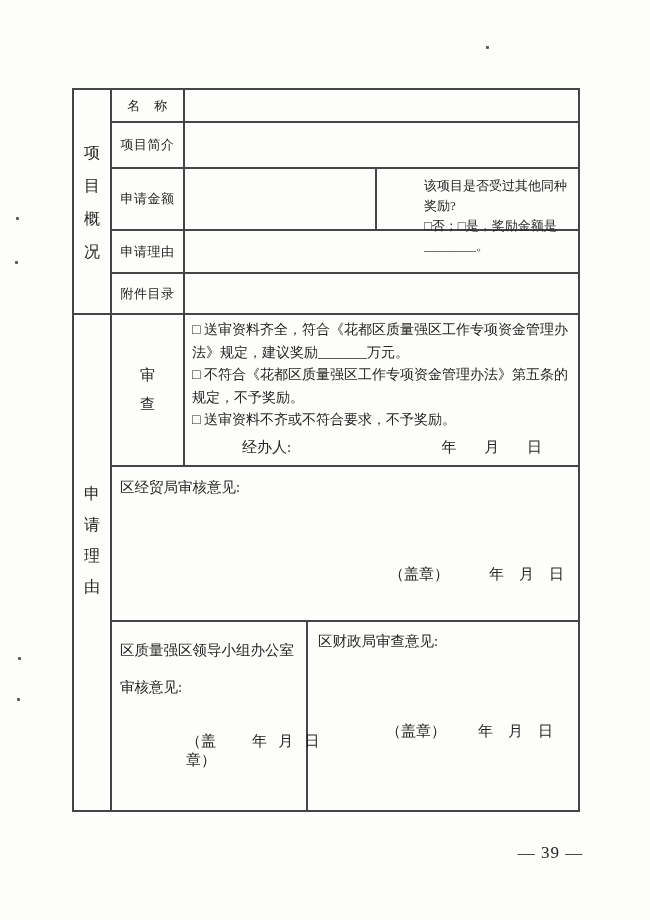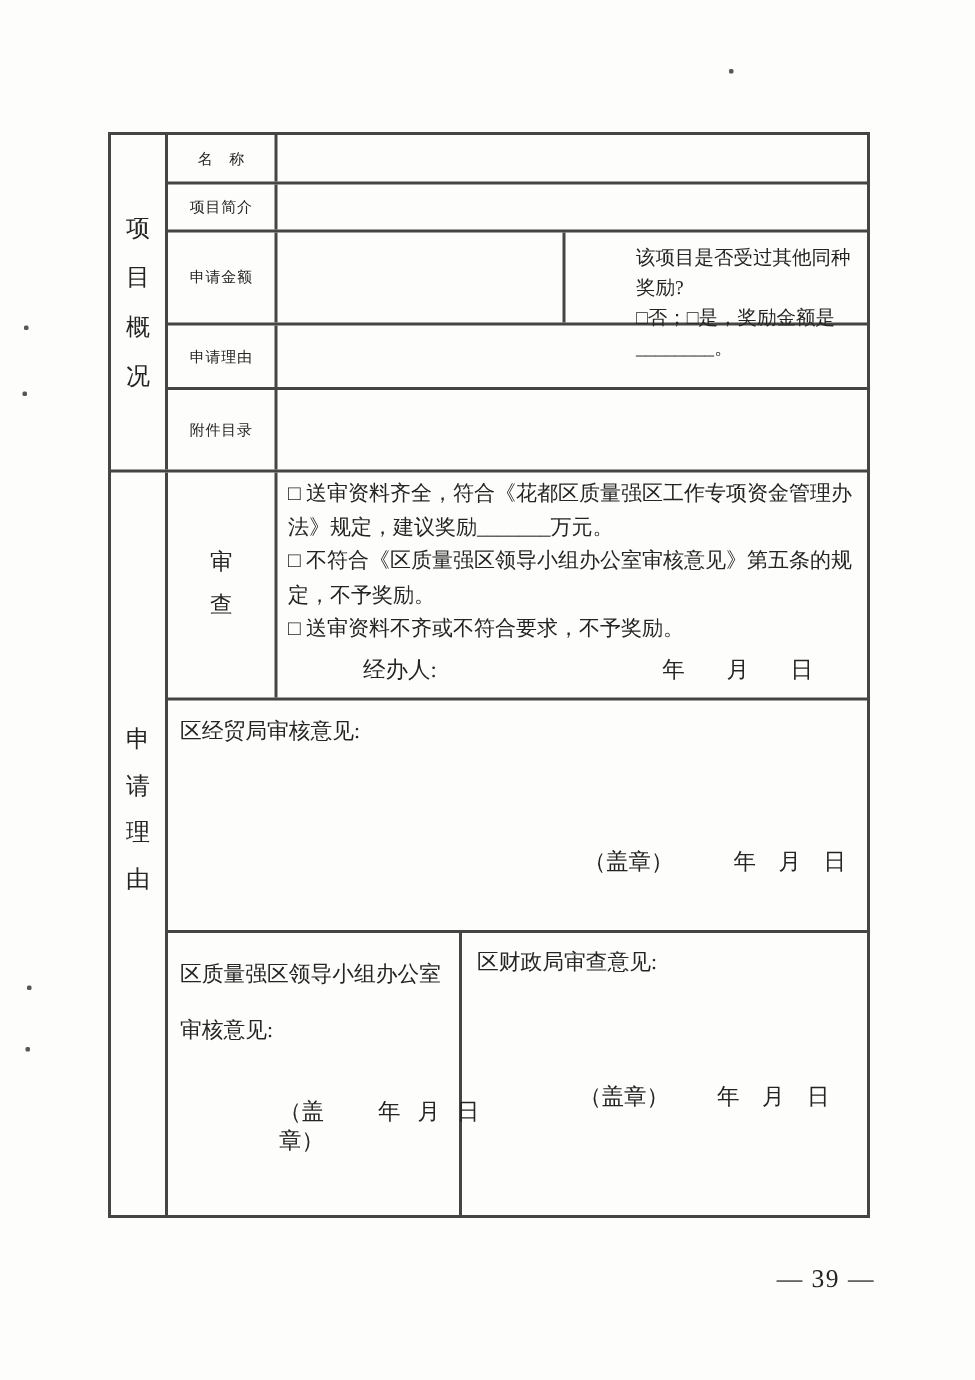--- a/index.html
+++ b/index.html
@@ -29,27 +29,27 @@
   .colA { width:38px; border-right:2px solid #454545; display:flex; align-items:center; justify-content:center; }
   .vlabel { width:18px; font-size:16px; line-height:33px; text-align:center; word-break:break-all; }
   .sec-approval .vlabel { line-height:31px; margin-bottom:46px; }
 
   .rows { flex:1; display:flex; flex-direction:column; min-width:0; }
 
   
   .frow { display:flex; border-bottom:2px solid #454545; min-height:0; }
   .frow.last { border-bottom:none; flex:1; }
   .row-name { height:33px; }
-  .row-intro { height:32px; }
+  .row-intro { height:46px; }
   .row-amount { height:62px; }
   .row-reason { height:43px; }
   .flabel {
     width:73px; border-right:2px solid #454545; flex:none;
     display:flex; align-items:center; justify-content:center;
-    font-size:10px; letter-spacing:.5px; white-space:nowrap;
+    font-size:13px; letter-spacing:.5px; white-space:nowrap;
   }
   .fcontent { flex:1; min-width:0; }
   .amount-split { display:flex; }
   .amount-blank { width:192px; border-right:2px solid #454545; flex:none; }
   .amount-note { flex:1; padding:7px 4px 0 10px; font-size:13px; line-height:20px;margin-left:37px; }
 
   
   .review-row { display:flex; height:152px; border-bottom:2px solid #454545; }
   .review-label-cell { width:73px; flex:none; border-right:2px solid #454545; display:flex; align-items:center; justify-content:center; }
   .review-vlabel { width:17px; font-size:15px; line-height:29px; text-align:center; word-break:break-all; }
@@ -138,21 +138,21 @@
         <div class="vlabel">申请理由</div>
       </div>
       <div class="rows">
 
         <div class="review-row">
           <div class="review-label-cell">
             <div class="review-vlabel">审查</div>
           </div>
           <div class="review-content">
             <span class="review-option">□ 送审资料齐全，符合《花都区质量强区工作专项资金管理办法》规定，建议奖励_______万元。</span>
-            <span class="review-option">□ 不符合《区质量强区领导小组办公室审核意见》第五条的规定，不予奖励。</span>
+            <span class="review-option">□ 不符合《花都区质量强区工作专项资金管理办法》第五条的规定，不予奖励。</span>
             <span class="review-option">□ 送审资料不齐或不符合要求，不予奖励。</span>
             <div class="handler-line">
               <span>经办人:</span>
               <span class="date-wide">年 月 日</span>
             </div>
           </div>
         </div>
 
         <div class="jingmao-row">
           <div>区经贸局审核意见:</div>

